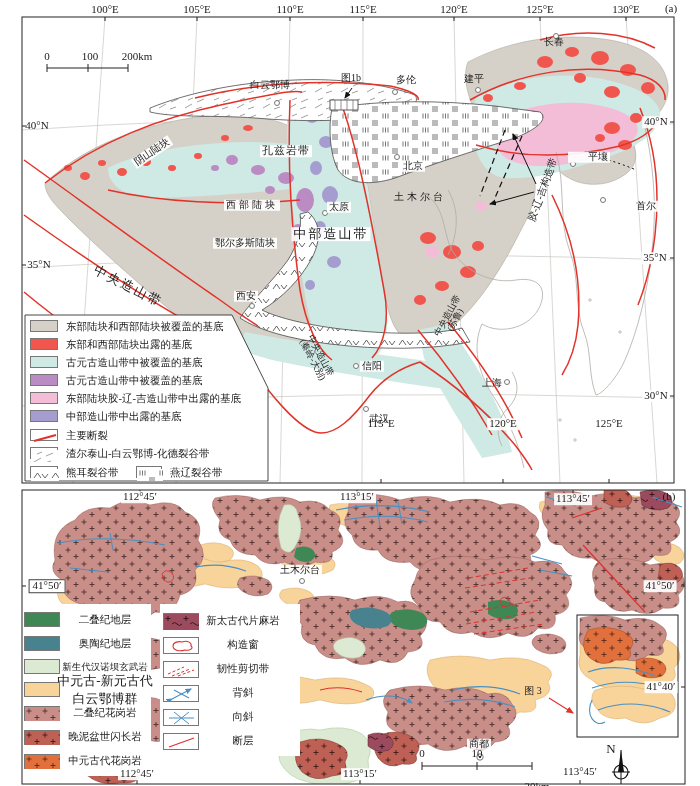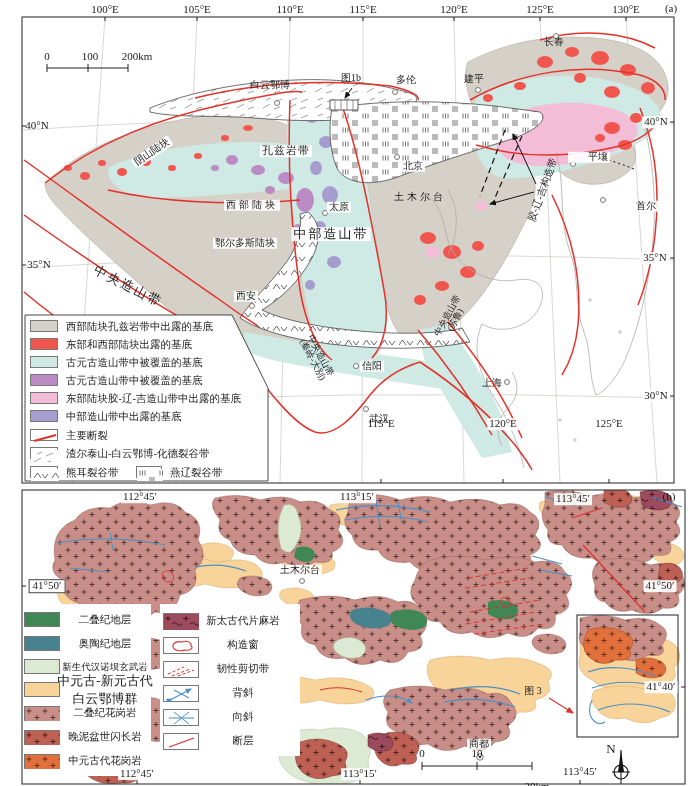--- a/index.html
+++ b/index.html
@@ -437,21 +437,21 @@
     <div>(秦岭-大别)</div>
   </div>
   <div class="lb xs" style="left:452px;top:318px;transform:translate(-50%,-50%) rotate(-62deg);">
     <div>中央造山带</div>
     <div>(苏鲁)</div>
   </div>
   <div class="lb sm" style="left:543px;top:190px;transform:translate(-50%,-50%) rotate(-70deg);">胶-辽-吉构造带</div>
 
   <div>
     <div class="swatch" style="left:30px;top:320px;width:28px;height:12px;background:#d6d1c8;"></div>
-    <div class="leg-label" style="left:66px;top:320px;">西部陆块孔兹岩带中出露的基底</div>
+    <div class="leg-label" style="left:66px;top:320px;">东部陆块和西部陆块被覆盖的基底</div>
     <div class="swatch" style="left:30px;top:338px;width:28px;height:12px;background:#f0564d;"></div>
     <div class="leg-label" style="left:66px;top:338px;">东部和西部陆块出露的基底</div>
     <div class="swatch" style="left:30px;top:356px;width:28px;height:12px;background:#cfe9e4;"></div>
     <div class="leg-label" style="left:66px;top:356px;">古元古造山带中被覆盖的基底</div>
     <div class="swatch" style="left:30px;top:374px;width:28px;height:12px;background:#bb8cc3;"></div>
     <div class="leg-label" style="left:66px;top:374px;">古元古造山带中被覆盖的基底</div>
     <div class="swatch" style="left:30px;top:392px;width:28px;height:12px;background:#f3bcd7;"></div>
     <div class="leg-label" style="left:66px;top:392px;">东部陆块胶-辽-吉造山带中出露的基底</div>
     <div class="swatch" style="left:30px;top:410px;width:28px;height:12px;background:#a59dd0;"></div>
     <div class="leg-label" style="left:66px;top:410px;">中部造山带中出露的基底</div>

